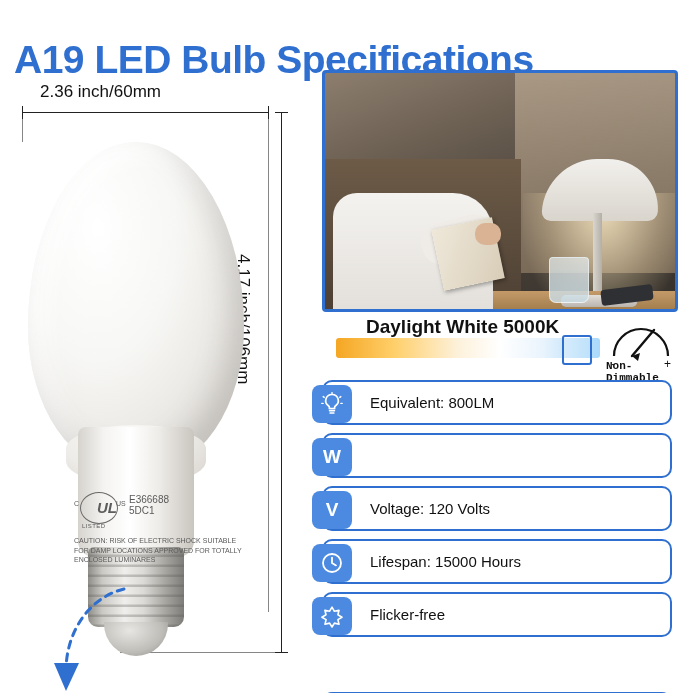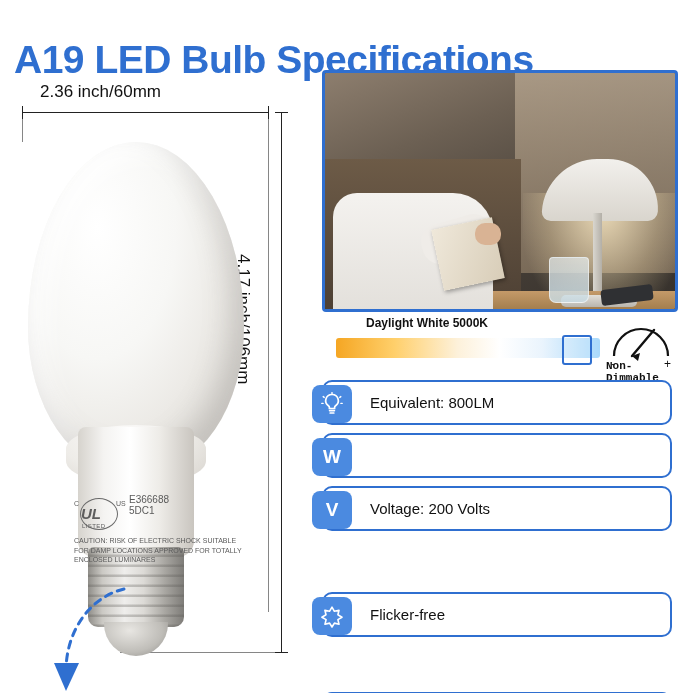--- a/index.html
+++ b/index.html
@@ -69,21 +69,21 @@
     border-radius:6px 6px 10px 10px;}
   .tip{
     position:absolute;left:82px;top:480px;width:64px;height:34px;
     background:radial-gradient(ellipse at 40% 25%, #e8e6e2 0%, #bfbdb8 60%, #8c8a86 100%);
     border-radius:0 0 34px 34px;
   }
   
   #ul-mark{position:absolute;left:52px;top:350px;width:46px;height:42px;}
   #ul-circle{
     position:absolute;left:6px;top:0;width:36px;height:30px;border:1.6px solid #6a6a6a;border-radius:50%;
-    color:#5d5d5d;font-size:15px;font-weight:bold;text-align:left;line-height:29px;font-style:italic;margin-top:6px;
+    color:#5d5d5d;font-size:15px;font-weight:bold;text-align:right;line-height:29px;font-style:italic;
   }
   #ul-c{position:absolute;left:0;top:8px;font-size:7px;color:#5d5d5d;}
   #ul-us{position:absolute;left:42px;top:8px;font-size:7px;color:#5d5d5d;}
   #ul-listed{position:absolute;left:8px;top:31px;font-size:6px;color:#5d5d5d;letter-spacing:.4px;}
   #enum{position:absolute;left:107px;top:352px;font-size:10px;color:#5a5a5a;line-height:11px;}
   #caution{position:absolute;left:52px;top:394px;font-size:7px;color:#5a5a5a;line-height:9.5px;width:170px;}
   #e26-arrow{position:absolute;left:50px;top:515px;width:90px;height:120px;}
   
   #photo{
     position:absolute;left:322px;top:70px;width:350px;height:236px;
@@ -114,21 +114,21 @@
   .ph-book{position:absolute;left:112px;top:150px;width:62px;height:62px;
     background:linear-gradient(120deg,#efe8da 0%,#d8cdb8 100%);transform:rotate(-12deg);
     box-shadow:1px 2px 4px rgba(0,0,0,.35);}
   .ph-glass{position:absolute;left:224px;top:184px;width:38px;height:44px;
     background:linear-gradient(to bottom,rgba(235,244,248,.65),rgba(200,218,226,.85));
     border-radius:4px 4px 7px 7px;border:1px solid rgba(255,255,255,.5);}
   .ph-phone{position:absolute;left:276px;top:214px;width:52px;height:16px;
     background:#2f3033;border-radius:4px;transform:rotate(-7deg);}
   
   #cct-wrap{position:absolute;left:322px;top:316px;width:350px;height:60px;}
-  #cct-label{position:absolute;left:44px;top:0px;font-size:12px;font-weight:bold;color:#111;}
+  #cct-label{position:absolute;left:44px;top:0px;font-size:19px;font-weight:bold;color:#111;}
   #cct-bar{position:absolute;left:14px;top:22px;width:264px;height:20px;border-radius:3px;
     background:linear-gradient(to right,#f5a623 0%,#ffcf6a 22%,#fdf1da 46%,#ffffff 62%,#eaf4fd 78%,#bfe2fb 92%,#a9d9fb 100%);}
   #cct-marker{position:absolute;left:240px;top:19px;width:26px;height:26px;border:2px solid #2f6fd0;border-radius:3px;background:rgba(255,255,255,.15);}
   #nondim{position:absolute;left:286px;top:0px;width:66px;height:58px;}
   #nondim-text{position:absolute;left:284px;top:44px;font-size:11px;font-weight:bold;color:#111;font-family:Liberation Mono, monospace;}
   
   #specs{position:absolute;left:322px;top:380px;width:350px;height:310px;}
   .spec-row{
     position:absolute;left:0;width:350px;height:45px;
     border:2px solid #2f6fd0;border-radius:10px;background:#fff;
@@ -236,23 +236,32 @@
   <div class="spec-row" style="top:53px;">
     <div class="spec-icon">
       <span style="font-size:19px;font-weight:bold;">W</span>
     </div>
   </div>
 
   <div class="spec-row" style="top:106px;">
     <div class="spec-icon">
       <span style="font-size:19px;font-weight:bold;">V</span>
     </div>
-    <div class="spec-text">Voltage: 200 Volts</div>
-  </div>
-
+    <div class="spec-text">Voltage: 120 Volts</div>
+  </div>
+
+  <div class="spec-row" style="top:159px;">
+    <div class="spec-icon">
+      <svg width="24" height="24" viewBox="0 0 24 24">
+          <circle cx="12" cy="12" r="9" fill="none" stroke="#fff" stroke-width="1.8"></circle>
+          <path d="M12 6.6V12l4 2.4" stroke="#fff" stroke-width="1.8" stroke-linecap="round" fill="none"></path>
+        </svg>
+    </div>
+    <div class="spec-text">Lifespan: 15000 Hours</div>
+  </div>
 
   <div class="spec-row" style="top:212px;text-decoration:underline;">
     <div class="spec-icon">
       <svg width="24" height="24" viewBox="0 0 24 24">
           <path d="M12 3.2l2.4 4.1 4.6-1.1-1.1 4.6 4.1 2.4-4.1 2.4 1.1 4.6-4.6-1.1L12 23l-2.4-3.9-4.6 1.1 1.1-4.6L1.9 13.2 6 10.8 4.9 6.2l4.6 1.1z" fill="none" stroke="#fff" stroke-width="1.6" stroke-linejoin="round"></path>
         </svg>
     </div>
     <div class="spec-text">Flicker-free</div>
   </div>
 

